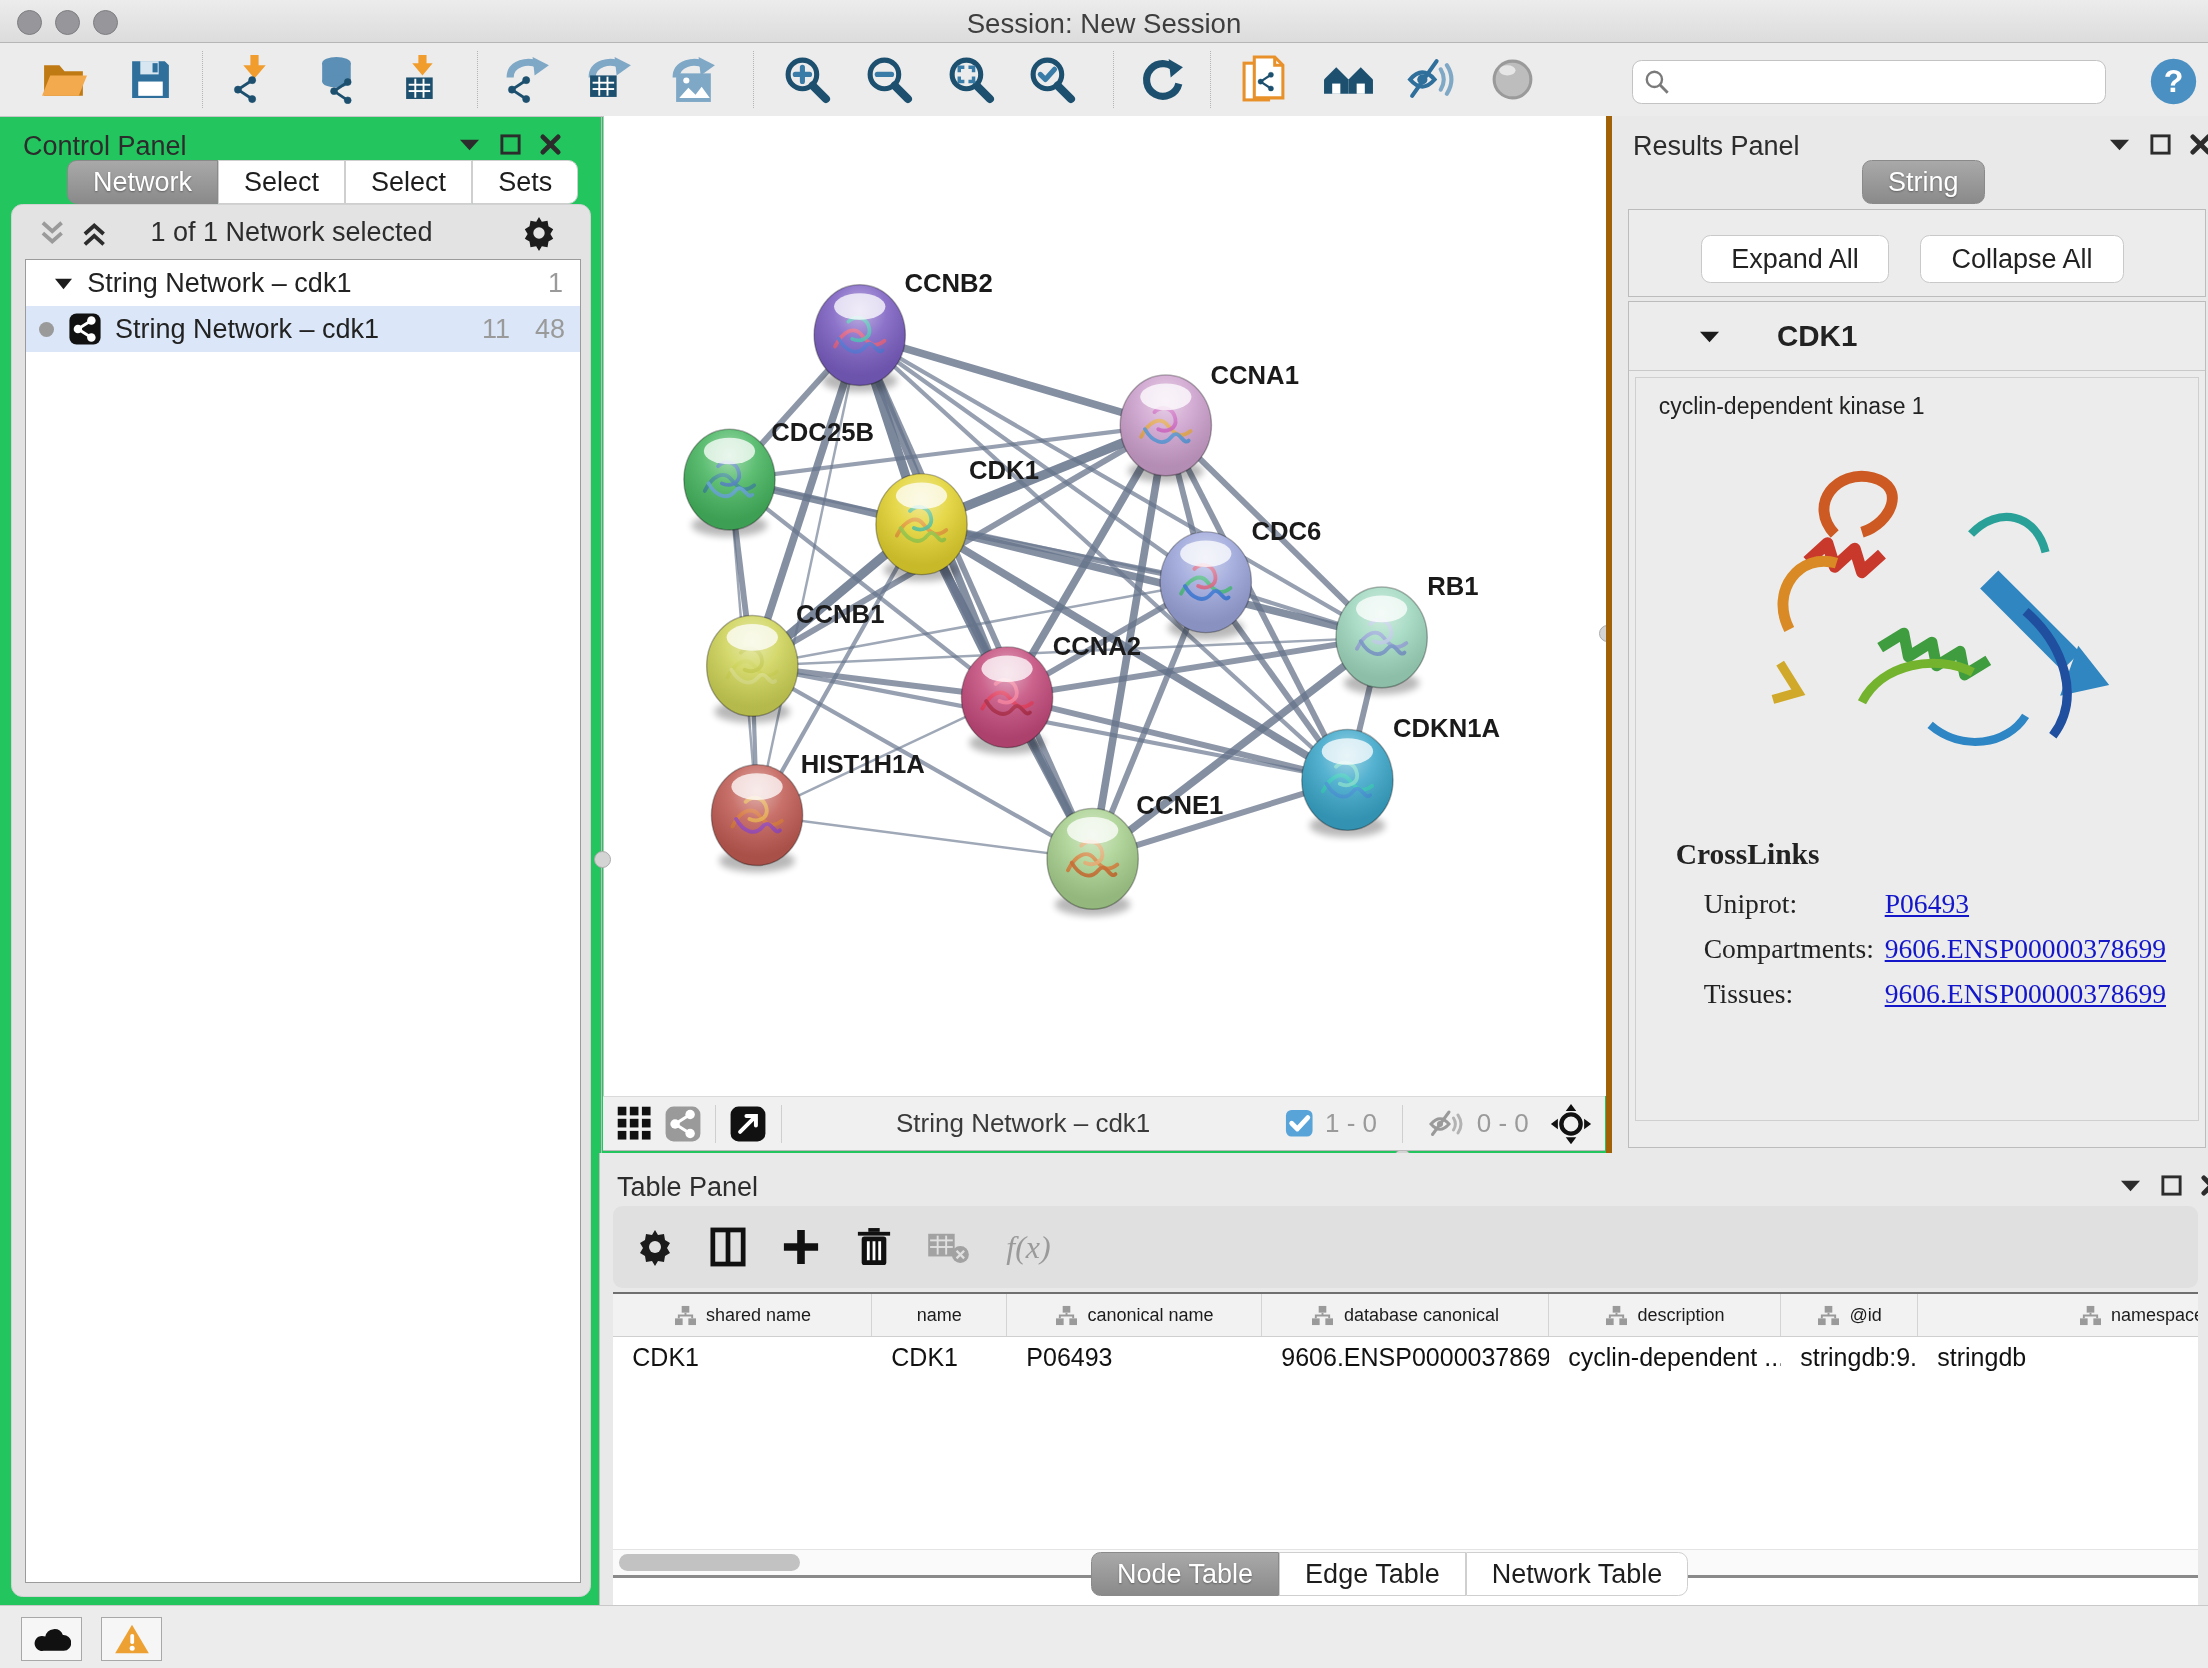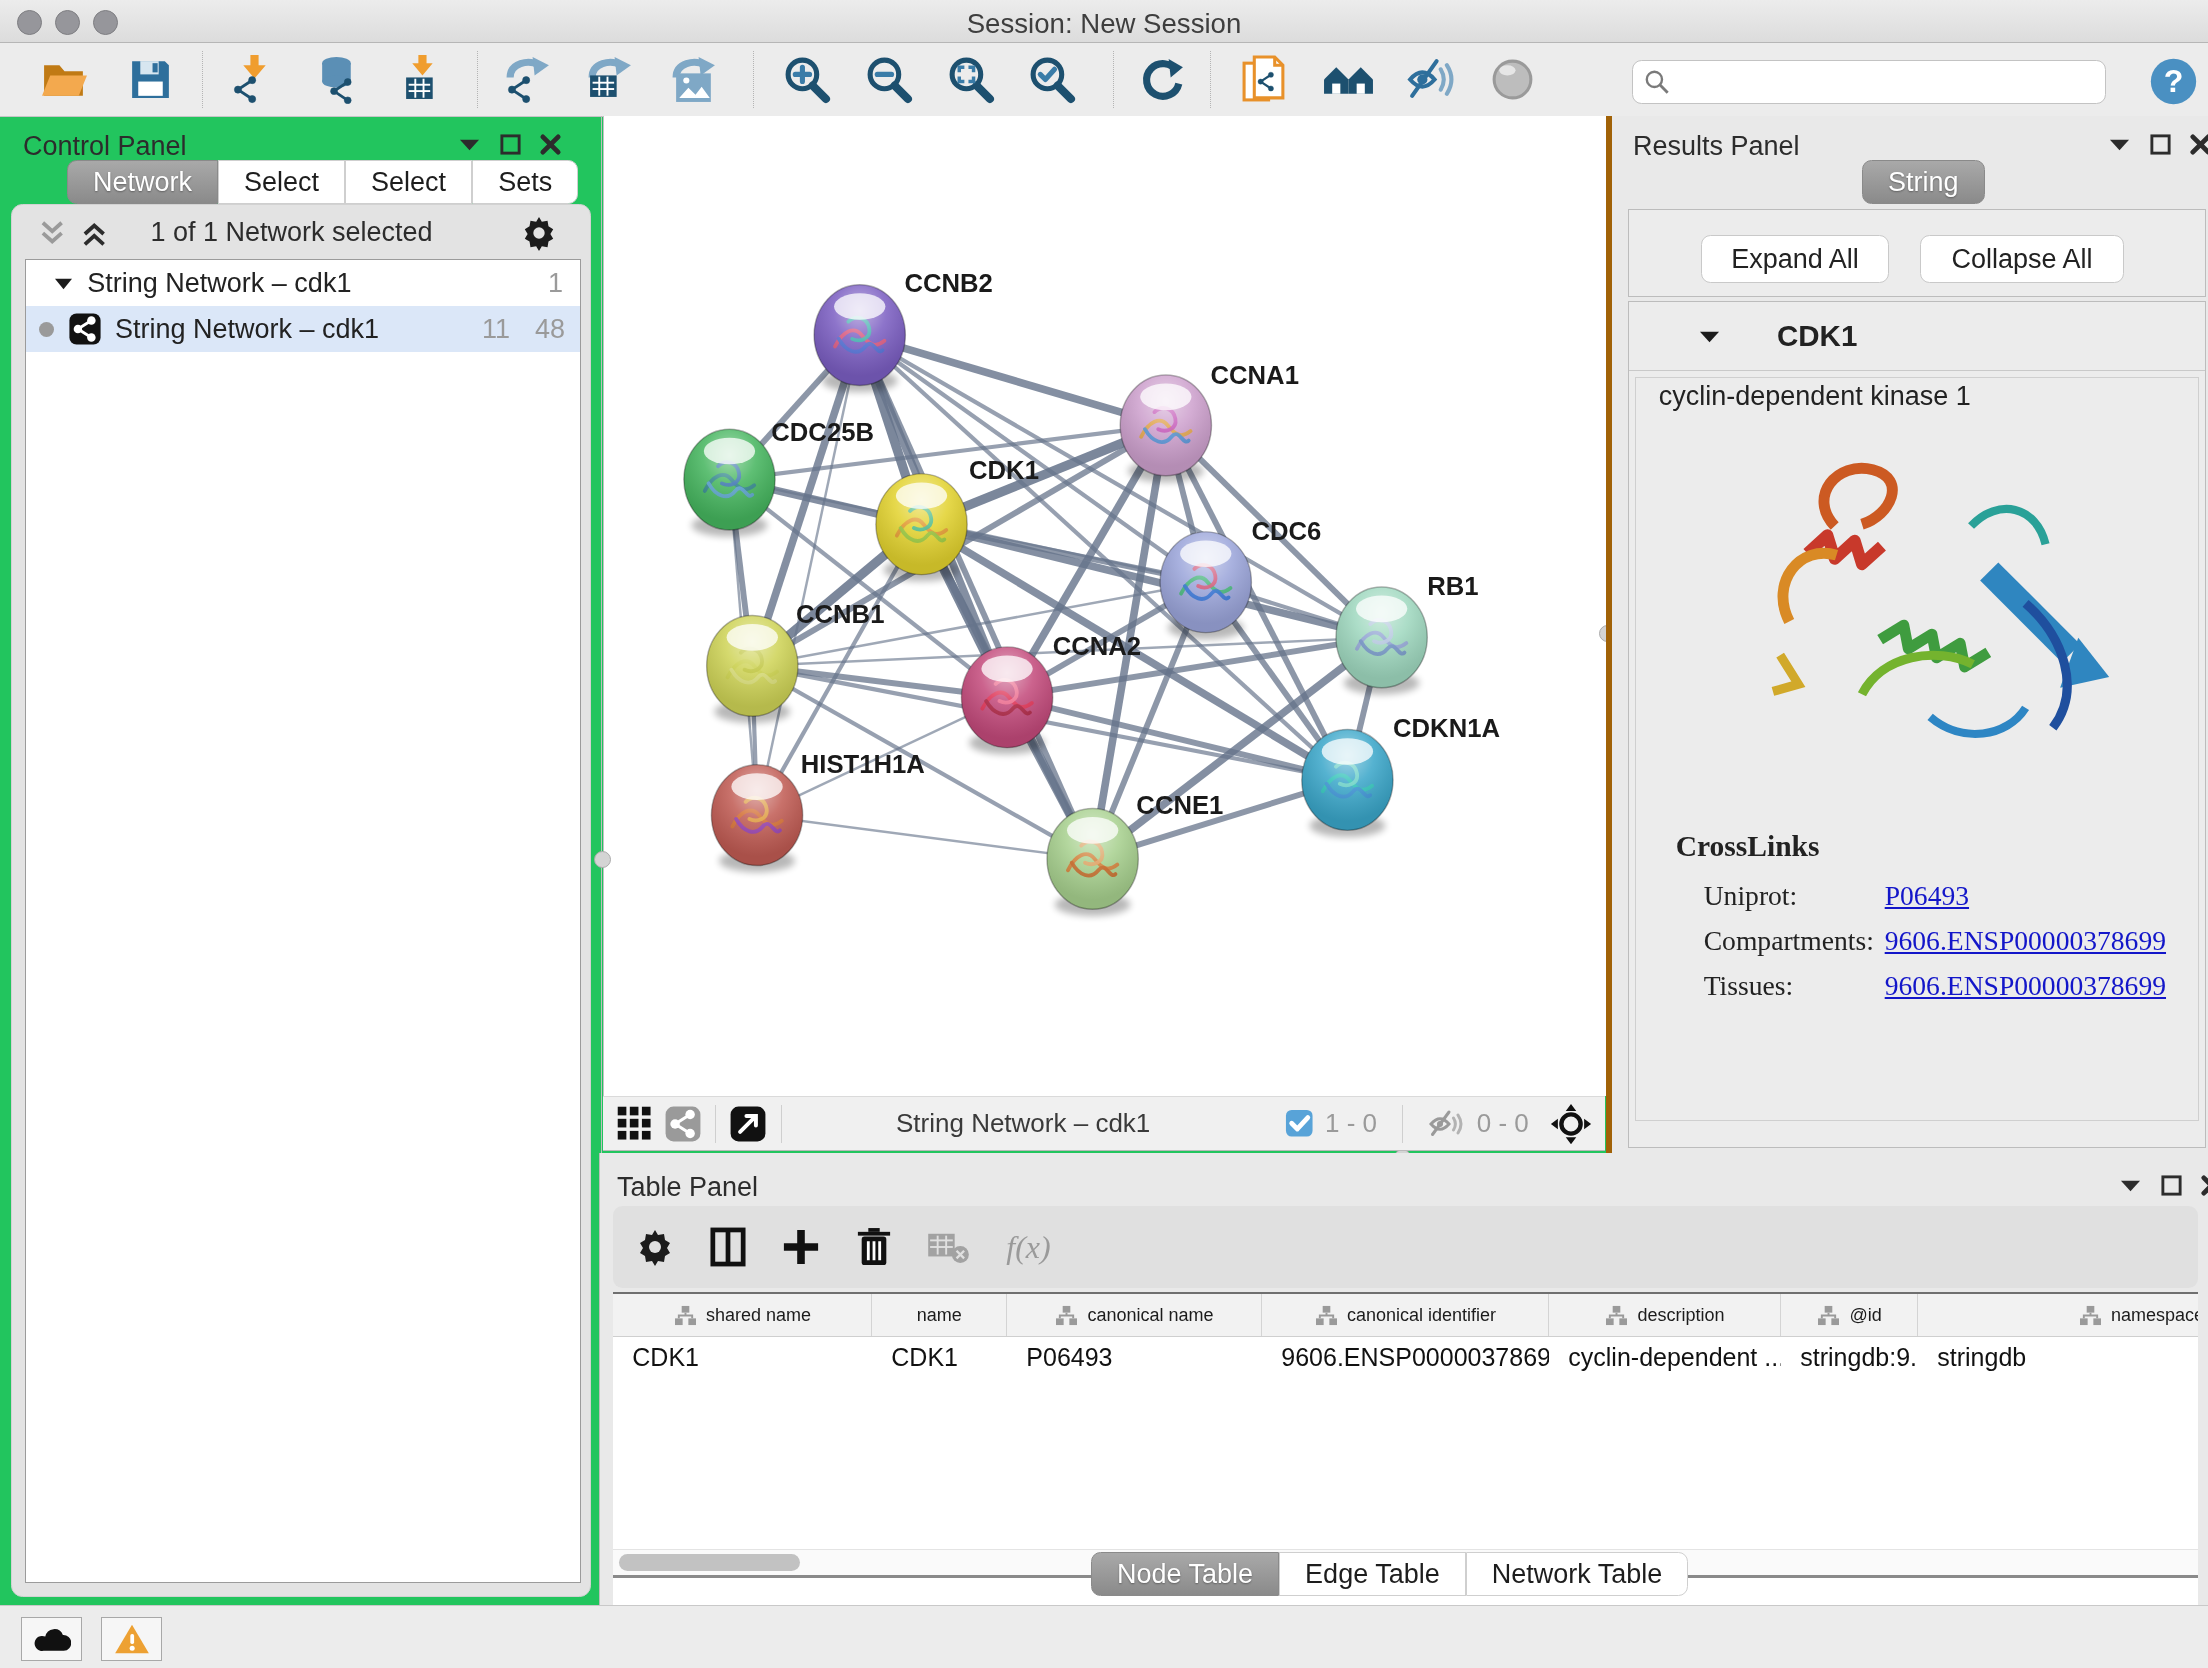--- a/index.html
+++ b/index.html
@@ -580,21 +580,21 @@
       <div class="abs rbtn" style="left:291px;top:25px;width:202px">Collapse All</div>
     </div>
     <div class="abs" style="left:16px;top:185px;width:576px;height:845px;border:1.9px solid #bcbcbc;background:#ececec">
       <div style="height:68px;display:flex;align-items:center;border-bottom:1.9px solid #c9c9c9">
         <svg width="25" height="21" viewBox="0 0 26 22" style="margin-left:68px">
             <path d="M3 6 L13 17 L23 6 Z" fill="#1c1c1c"></path>
           </svg>
         <span style="font-size:29.5px;font-weight:bold;margin-left:55px">CDK1</span>
       </div>
       <div style="margin:5.7px;border:1px solid #cfcfcf;height:742px;position:relative">
-        <div style="font-size:27px;margin:3px 0 0 23px">cyclin-dependent kinase 1</div>
+        <div style="font-size:23px;margin:15px 0 0 23px">cyclin-dependent kinase 1</div>
         <svg width="447" height="409" viewBox="0 0 480 450" style="margin:5.7px 0 0 57px">
           <path d="M120 150 l22 -20 l8 26 l22 -20 l8 26 l22 -20" fill="none" stroke="#c8392b" stroke-width="13" stroke-linejoin="round"></path>
           <path d="M150 120 C120 88 152 48 192 58 C230 68 212 108 180 118" fill="none" stroke="#cc5a22" stroke-width="12"></path>
           <path d="M100 225 C78 182 112 140 152 152" fill="none" stroke="#d98a25" stroke-width="12"></path>
           <path d="M90 262 l20 32 l-28 8" fill="none" stroke="#d1a92a" stroke-width="10"></path>
           <path d="M200 245 l26 -16 l5 26 l26 -16 l5 26 l26 -16 l5 26 l26 -16" fill="none" stroke="#3f9c3f" stroke-width="12" stroke-linejoin="round"></path>
           <path d="M180 305 C202 262 262 252 302 272" fill="none" stroke="#74b32e" stroke-width="10"></path>
           <path d="M300 120 C330 88 372 98 382 140" fill="none" stroke="#2aa198" stroke-width="9"></path>
           <path d="M330 160 L420 250 L400 270 L310 180 Z" fill="#2f86c0"></path>
           <path d="M418 243 L452 286 L398 298 Z" fill="#2f86c0"></path>
@@ -673,21 +673,21 @@
         <div class="th c2">
             <svg width="23" height="21" viewBox="0 0 24 22">
               <use href="#sym-treecol"></use>
             </svg>
             <span>canonical name</span>
           </div>
         <div class="th c3">
             <svg width="23" height="21" viewBox="0 0 24 22">
               <use href="#sym-treecol"></use>
             </svg>
-            <span>canonical identifier</span>
+            <span>database canonical</span>
           </div>
         <div class="th c4">
             <svg width="23" height="21" viewBox="0 0 24 22">
               <use href="#sym-treecol"></use>
             </svg>
             <span>description</span>
           </div>
         <div class="th c5">
             <svg width="23" height="21" viewBox="0 0 24 22">
               <use href="#sym-treecol"></use>

